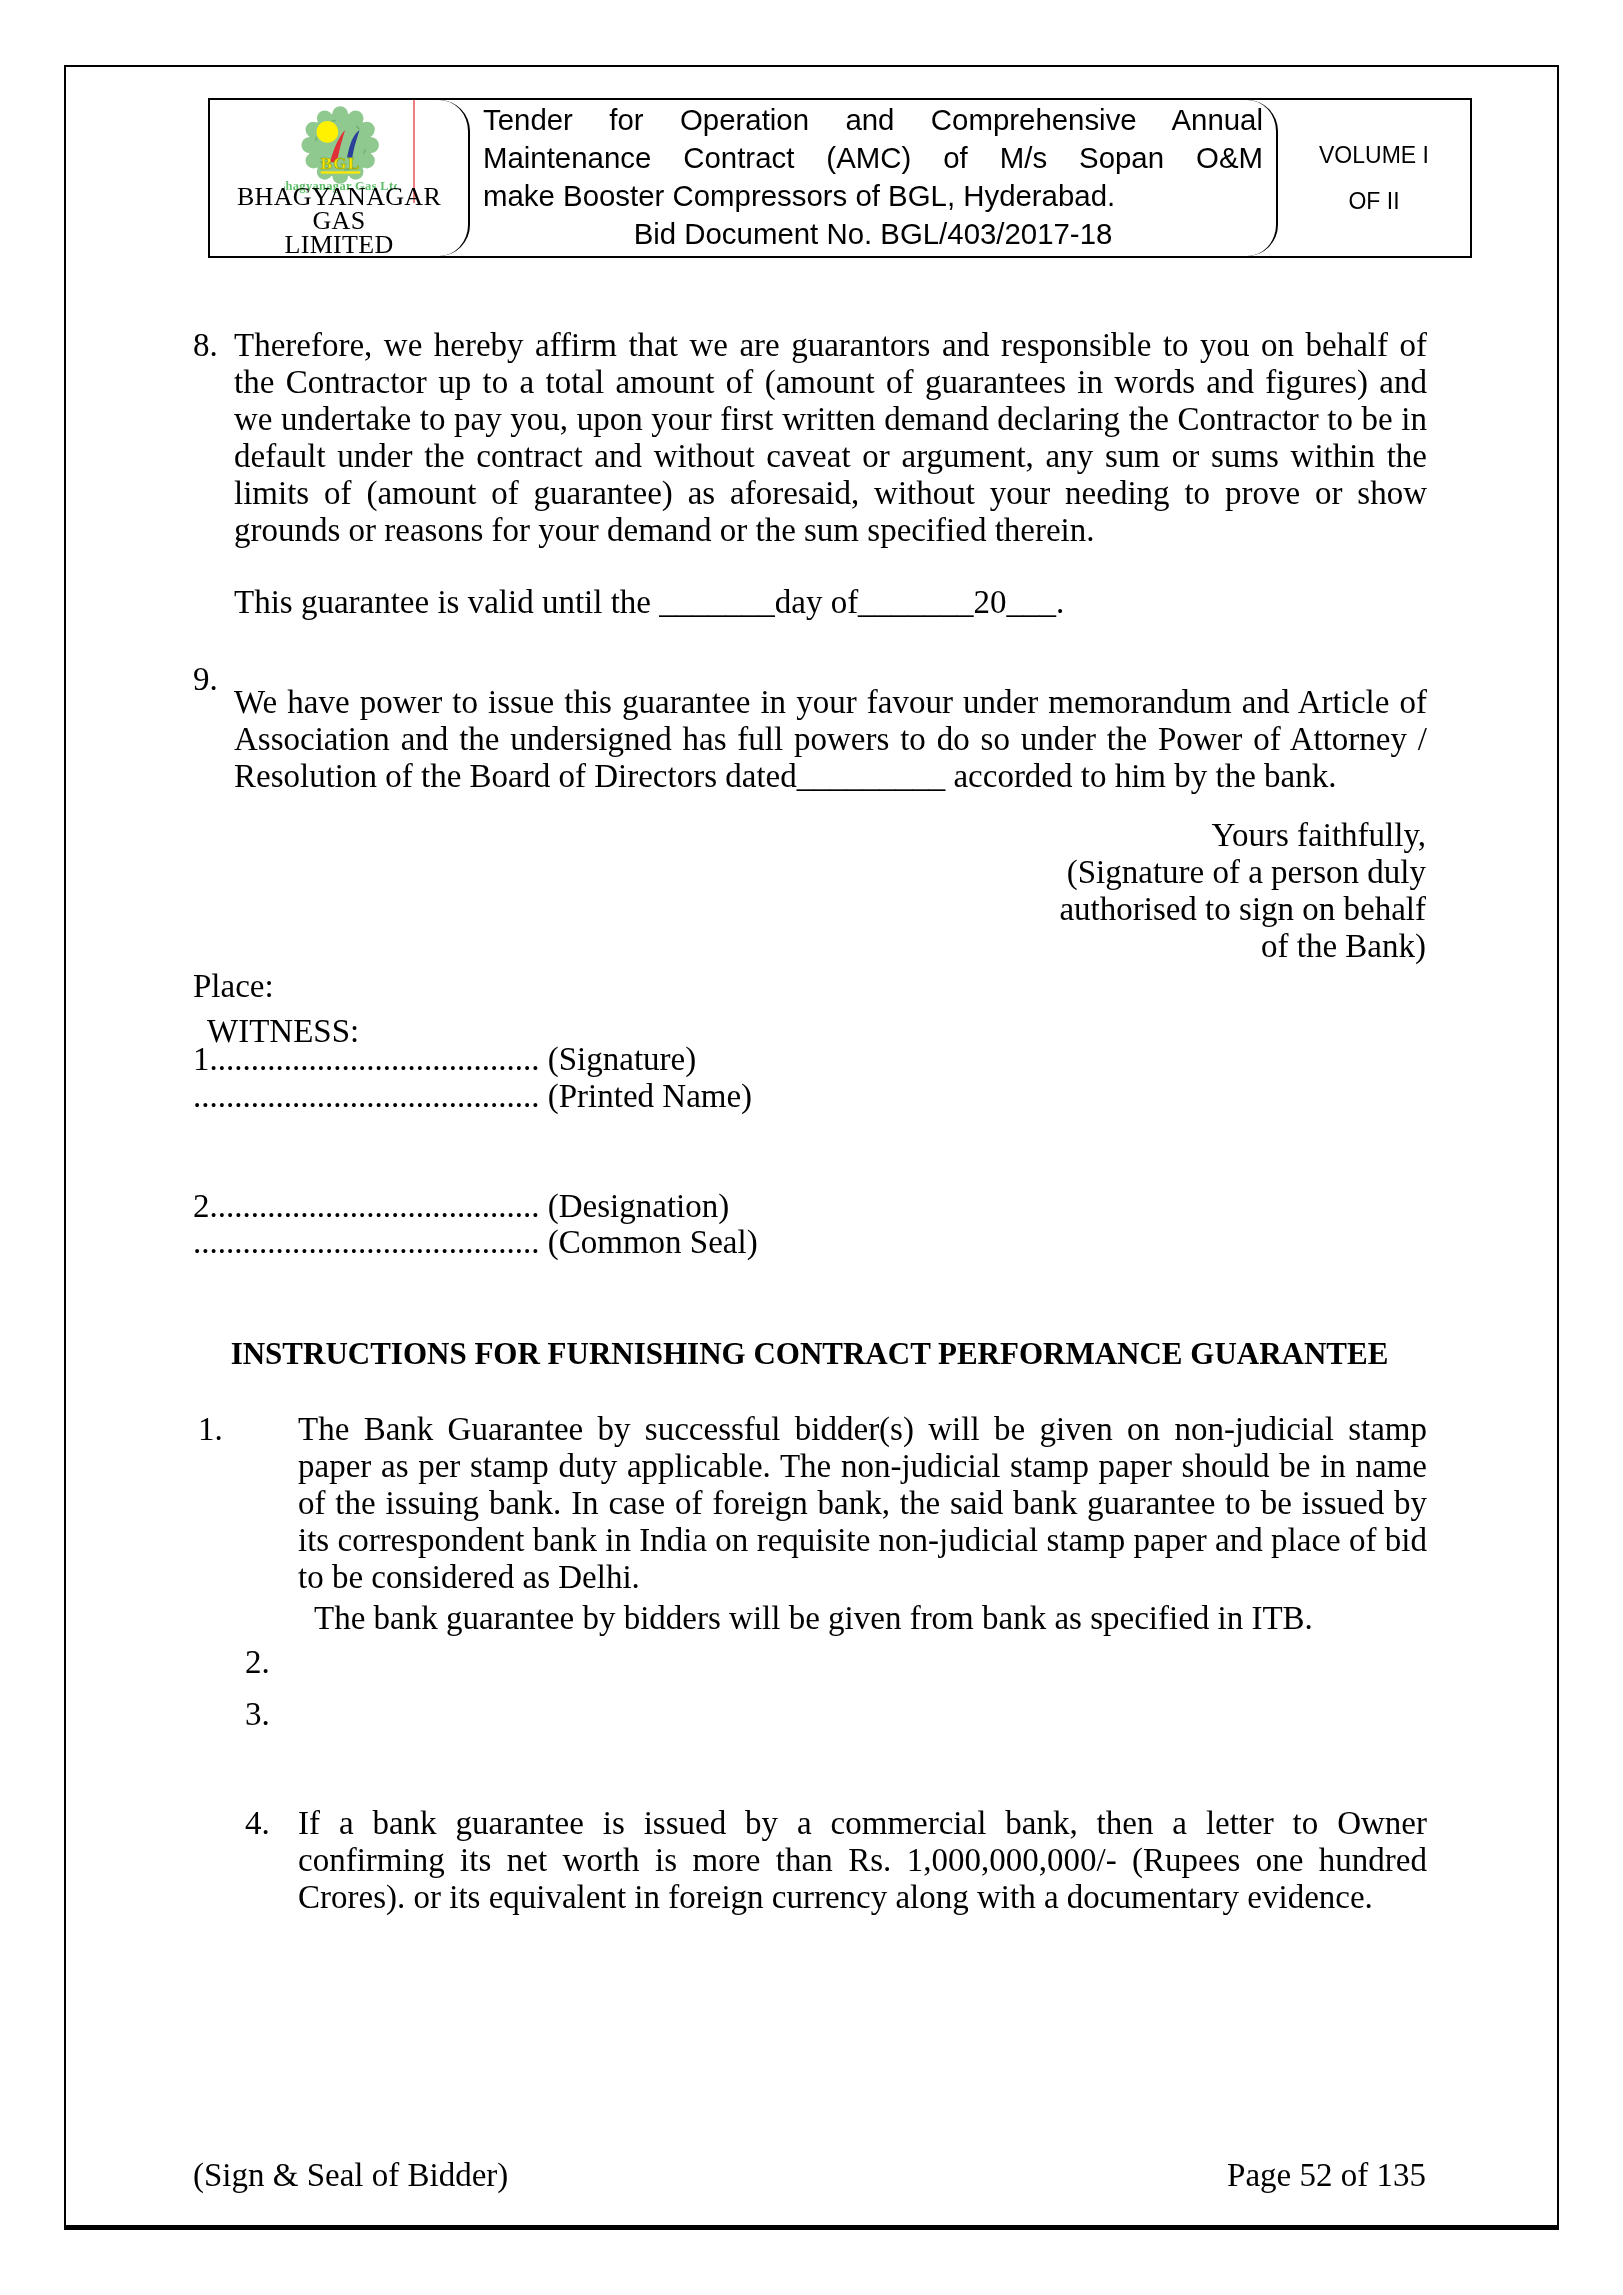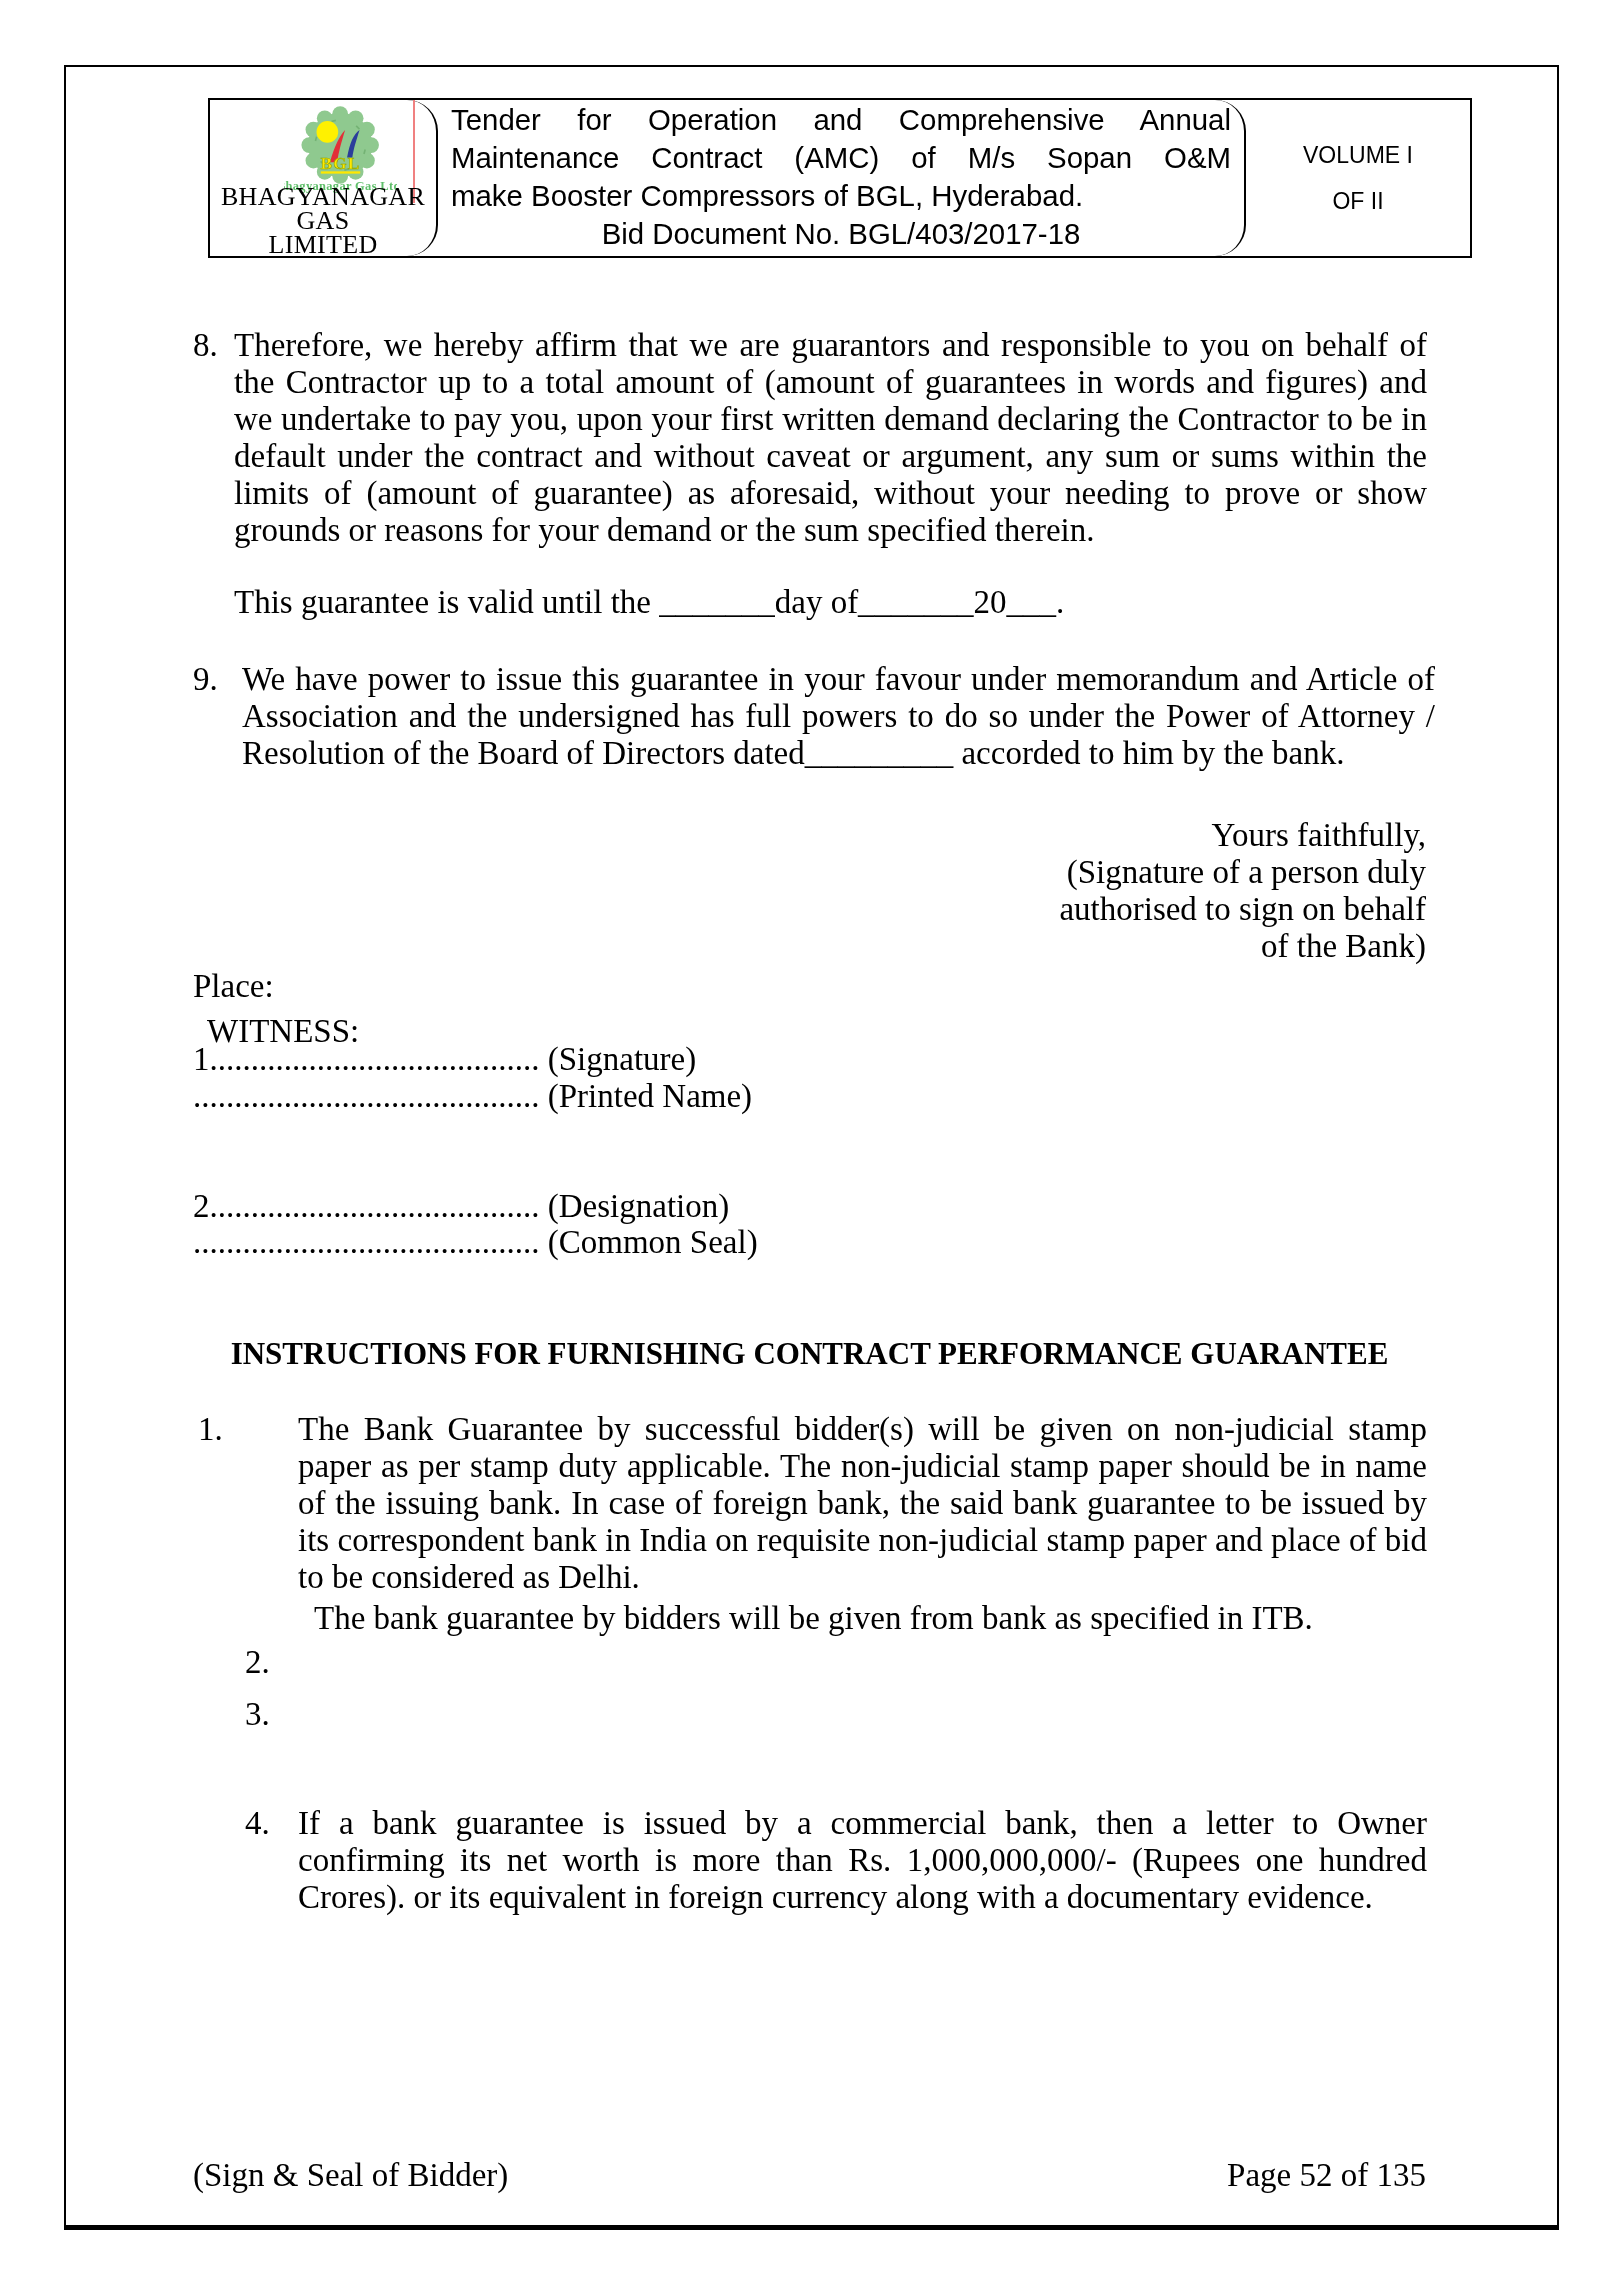--- a/index.html
+++ b/index.html
@@ -19,21 +19,21 @@
     border:2.6px solid #000;border-bottom-width:5.9px;
     box-sizing:border-box;
   }
   
   .header-table{
     left:208px;top:98px;width:1264px;height:160px;
     border:2.6px solid #000;box-sizing:border-box;
     display:flex;background:#fff;
   }
   .cell{position:relative;box-sizing:border-box;border-radius:31px;}
-  .logo-cell{width:228px;border-right:2px solid #000;}
+  .logo-cell{width:260px;border-right:2px solid #000;}
   .title-cell{width:808px;border-right:2px solid #000;padding:1.3px 13px 0 13px;}
   .volume-cell{flex:1;display:flex;flex-direction:column;justify-content:center;align-items:center;gap:16px;}
   .red-line{left:203px;top:0;width:2px;height:103px;background:#f08080;}
   .company-name{
     left:0;top:85px;width:100%;
     font-family:Liberation Serif, serif;
     font-size:26px;line-height:24px;text-align:center;letter-spacing:0.3px;
   }
   .title-line{
     font-family:"Liberation Sans",sans-serif;
@@ -116,21 +116,21 @@
       <div>OF II</div>
     </div>
   </div>
 
   <div class="abs bt num" style="left:193px;top:327px;">8.</div>
   <div class="abs bt justify" style="left:234px;top:327px;width:1193px;">Therefore, we hereby affirm that we are guarantors and responsible to you on behalf of the Contractor up to a total amount of (amount of guarantees in words and figures) and we undertake to pay you, upon your first written demand declaring the Contractor to be in default under the contract and without caveat or argument, any sum or sums within the limits of (amount of guarantee) as aforesaid, without your needing to prove or show grounds or reasons for your demand or the sum specified therein.</div>
 
   <div class="abs bt" style="left:234px;top:584px;">This guarantee is valid until the _______day of_______20___.</div>
 
   <div class="abs bt num" style="left:193px;top:661px;">9.</div>
-  <div class="abs bt justify" style="left:234px;top:661px;width:1193px;margin-left:8px;">We have power to issue this guarantee in your favour under memorandum and Article of Association and the undersigned has full powers to do so under the Power of Attorney / Resolution of the Board of Directors dated_________ accorded to him by the bank.</div>
+  <div class="abs bt justify" style="left:234px;top:684px;width:1193px;">We have power to issue this guarantee in your favour under memorandum and Article of Association and the undersigned has full powers to do so under the Power of Attorney / Resolution of the Board of Directors dated_________ accorded to him by the bank.</div>
 
   <div class="abs bt right-align" style="right:197px;top:817px;line-height:37px;">
     <div>Yours faithfully,</div>
     <div>(Signature of a person duly</div>
     <div>authorised to sign on behalf</div>
     <div>of the Bank)</div>
   </div>
 
   <div class="abs bt" style="left:193px;top:968px;">Place:</div>
   <div class="abs bt" style="left:193px;top:1013px;margin-left:14px;">WITNESS:</div>

